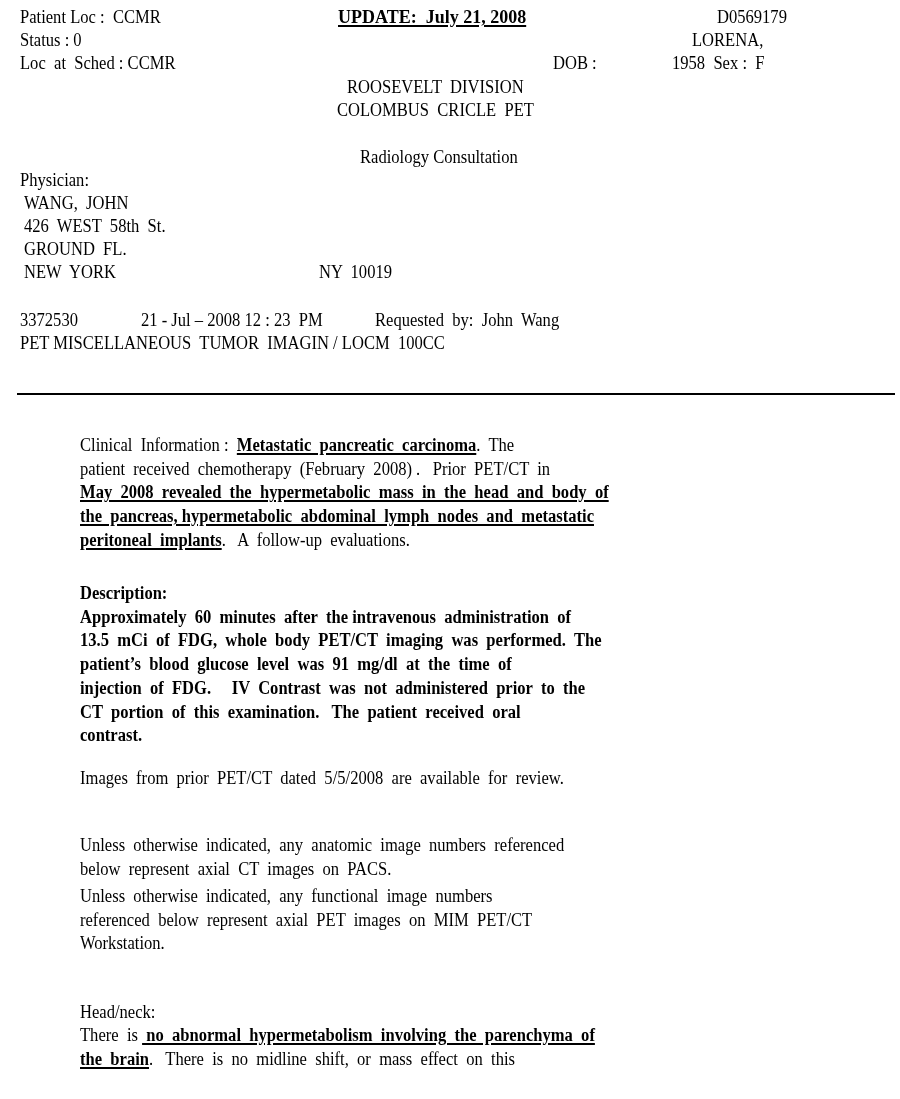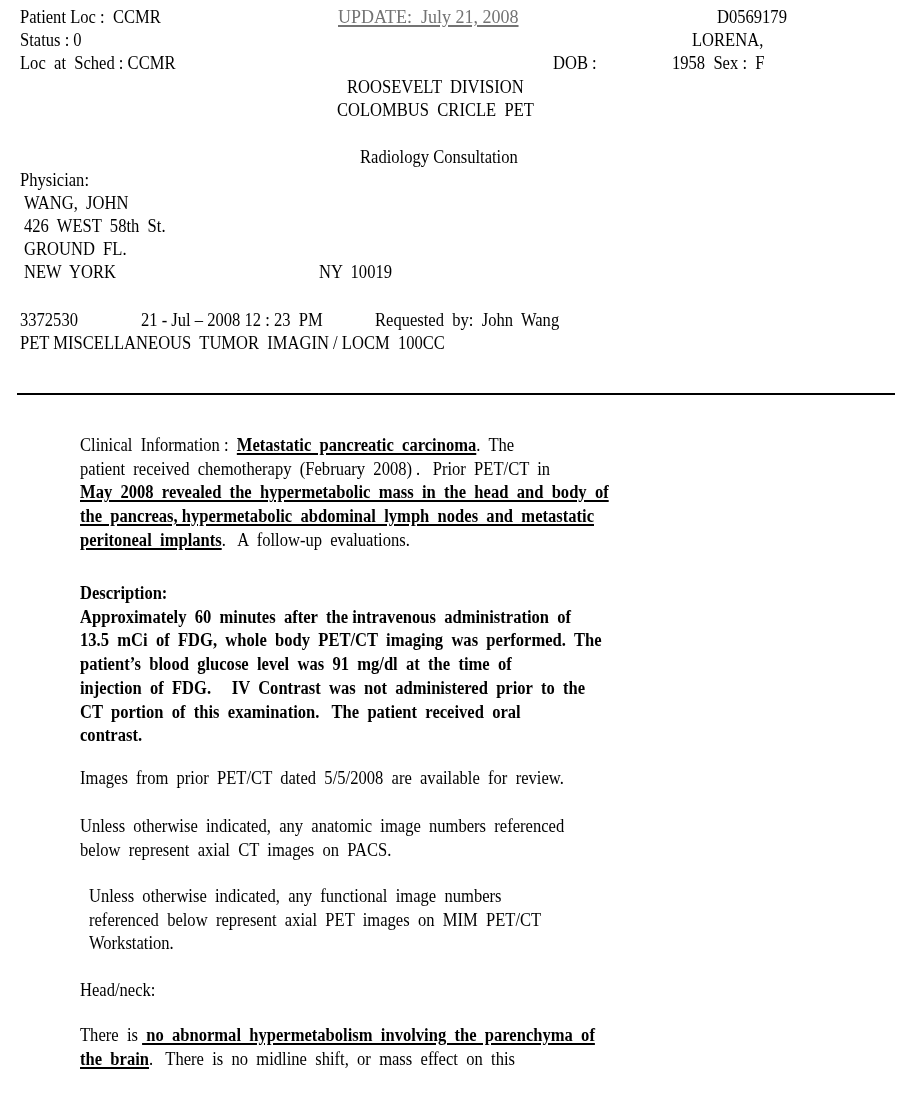--- a/index.html
+++ b/index.html
@@ -4,21 +4,21 @@
 <style>
   html, body { margin: 0; padding: 0; background: #ffffff; }
   body {
     width: 900px; height: 1099px; position: relative; overflow: hidden;
     font-family: "Liberation Serif", "DejaVu Serif", serif;
     color: #000; font-size: 18px;
   }
   .abs { position: absolute; white-space: pre; line-height: 22px; transform-origin: left top; }
   .narrow { transform: scaleX(0.92); }
   .update {
-    color: #737373; font-weight: normal; text-decoration: underline;
+    color: #000000; font-weight: bold; text-decoration: underline;
     text-decoration-thickness: 2px; text-underline-offset: 2px;
   }
   .rule { position: absolute; left: 17px; width: 878px; top: 393px; height: 2px; background: #000; }
   .body-block { position: absolute; left: 80px; width: 660px; }
   .para { margin: 0; line-height: 23.7px; white-space: pre; transform: scaleX(0.92); transform-origin: left top; }
   .em { font-weight: bold; text-decoration: underline; text-decoration-thickness: 2px; text-underline-offset: 2px; }
 </style>
 </head>
 <body>
 
@@ -66,31 +66,31 @@
   <div class="para">patient’s  blood  glucose  level  was  91  mg/dl  at  the  time  of</div>
   <div class="para">injection  of  FDG.     IV  Contrast  was  not  administered  prior  to  the</div>
   <div class="para">CT  portion  of  this  examination.   The  patient  received  oral</div>
   <div class="para">contrast.</div>
 </div>
 
 <div class="body-block" style="top:767px;font-family:Liberation Serif, serif;">
   <div class="para">Images  from  prior  PET/CT  dated  5/5/2008  are  available  for  review.</div>
 </div>
 
-<div class="body-block" style="top:815px;font-family:Liberation Serif, serif;">
+<div class="body-block" style="top:834px;font-family:Liberation Serif, serif;">
   <div class="para">Unless  otherwise  indicated,  any  anatomic  image  numbers  referenced</div>
   <div class="para">below  represent  axial  CT  images  on  PACS.</div>
 </div>
 
-<div class="body-block" style="top:885px;margin-left:9px;">
+<div class="body-block" style="top:885px;">
   <div class="para">Unless  otherwise  indicated,  any  functional  image  numbers</div>
   <div class="para">referenced  below  represent  axial  PET  images  on  MIM  PET/CT</div>
   <div class="para">Workstation.</div>
 </div>
 
-<div class="body-block" style="top:979px;">
+<div class="body-block" style="top:1001px;">
   <div class="para">Head/neck:</div>
 </div>
 
 <div class="body-block" style="top:1024px;">
   <div class="para"><span>There  is </span><span class="em"> no  abnormal  hypermetabolism  involving  the  parenchyma  of</span></div>
   <div class="para"><span class="em">the  brain</span><span>.   There  is  no  midline  shift,  or  mass  effect  on  this</span></div>
 </div>
 
 </body></html>

